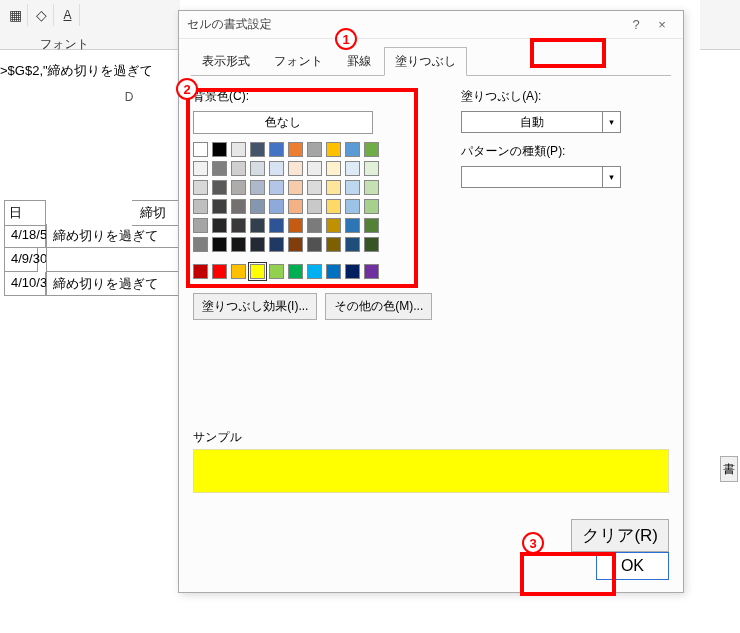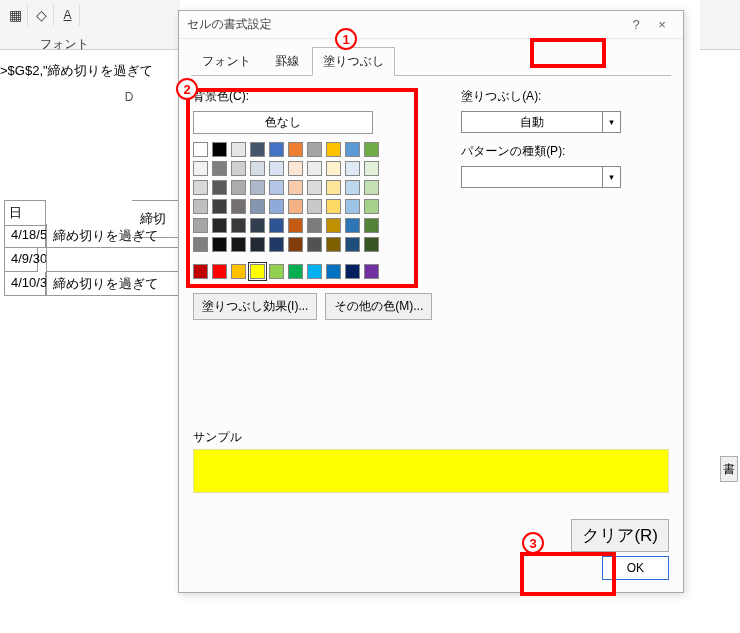--- a/index.html
+++ b/index.html
@@ -7,21 +7,21 @@
 
     
     .sheet-bg { position: absolute; left: 0; top: 0; width: 740px; height: 633px; background: #fff; }
     .ribbon-frag { position: absolute; left: 0; top: 0; width: 180px; height: 50px; background: #f5f5f5; border-bottom: 1px solid #d0d0d0; }
     .font-label { position: absolute; left: 40px; top: 36px; font-size: 12px; color: #333; }
     .ribbon-icons { position: absolute; left: 8px; top: 4px; display: flex; gap: 6px; }
     .ribbon-icons span { width: 20px; height: 22px; display: flex; align-items: center; justify-content: center; font-size: 14px; color: #333; border-right: 1px solid #ddd; padding-right: 4px; }
     .formula-frag { position: absolute; left: 0; top: 62px; font-size: 13px; }
     .col-header-d { position: absolute; left: 82px; top: 90px; width: 94px; text-align: center; color: #555; }
     .hdr-day { position: absolute; left: 4px; top: 200px; font-size: 13px; border: 1px solid #999; padding: 3px 10px 3px 4px; width: 42px; }
-    .hdr-due { position: absolute; left: 132px; top: 200px; font-size: 13px; border: 1px solid #999; border-left: none; padding: 9px 8px; width: 48px; }
+    .hdr-due { position: absolute; left: 132px; top: 200px; font-size: 13px; border: 1px solid #999; border-left: none; padding: 3px 8px; width: 48px; }
     .row-cell { position: absolute; border: 1px solid #999; border-top: none; font-size: 13px; padding: 3px 6px; height: 24px; }
     .right-ribbon { position: absolute; right: 0; top: 0; width: 40px; height: 50px; background: #f5f5f5; border-bottom: 1px solid #d0d0d0; }
 
     
     .dialog { position: absolute; left: 178px; top: 10px; width: 506px; height: 583px; background: #fcfcfc; border: 1px solid #aaa; box-shadow: 2px 2px 8px rgba(0,0,0,0.15); }
     .titlebar { height: 28px; display: flex; align-items: center; padding: 0 8px; font-size: 12px; color: #444; border-bottom: 1px solid #e8e8e8; }
     .titlebar .spacer { flex: 1; }
     .titlebar .ctl { width: 26px; text-align: center; color: #666; cursor: pointer; font-size: 13px; }
 
     .tabs { display: flex; gap: 2px; padding: 8px 12px 0 12px; }
@@ -46,21 +46,21 @@
     .pal-buttons button { padding: 4px 8px; font-size: 12px; border: 1px solid #adadad; background: #f0f0f0; cursor: pointer; }
 
     .combo { display: flex; height: 22px; border: 1px solid #888; background: #fff; width: 160px; }
     .combo .val { flex: 1; padding: 2px 6px; font-size: 12px; text-align: center; }
     .combo .arrow { width: 18px; border-left: 1px solid #888; display: flex; align-items: center; justify-content: center; font-size: 9px; cursor: pointer; }
 
     .sample-label { position: absolute; left: 14px; top: 418px; font-size: 12px; }
     .sample-box { position: absolute; left: 14px; top: 438px; width: 476px; height: 44px; background: #ffff00; border: 1px solid #e0e0a0; }
 
     .bottom-buttons { position: absolute; right: 14px; bottom: 12px; display: flex; gap: 6px; align-items: center; }
-    .btn { padding: 4px 18px; font-size: 12px; border: 1px solid #adadad; background: #f0f0f0; cursor: pointer; }
+    .btn { padding: 4px 18px; font-size: 16px; border: 1px solid #adadad; background: #f0f0f0; cursor: pointer; }
     .clear-btn { position: absolute; right: 14px; top: 508px; padding: 4px 10px; font-size: 17px; border: 1px solid #adadad; background: #f0f0f0; cursor: pointer; }
 
     
     .anno-rect { position: absolute; border: 4px solid #ff0000; pointer-events: none; }
     .anno-circle { position: absolute; width: 22px; height: 22px; border: 2px solid #ff0000; border-radius: 50%; color: #ff0000; font-size: 13px; display: flex; align-items: center; justify-content: center; background: #fff; pointer-events: none; font-weight: bold; }
 
     .btn.ok { border: 1px solid #2a6fd6; background: #fff; padding: 4px 24px; }
 
     .side-btn { position: absolute; right: 2px; top: 456px; width: 18px; height: 26px; border: 1px solid #adadad; background: #f0f0f0; display:flex; align-items:center; justify-content:center; font-size:12px; }
   </style>
@@ -97,20 +97,21 @@
 
 <div class="dialog">
   <div class="titlebar">
     <span>セルの書式設定</span>
     <span class="spacer"></span>
     <span class="ctl">?</span>
     <span class="ctl">×</span>
   </div>
 
   <div class="tabs">
+    <div class="tab">表示形式</div>
     <div class="tab">フォント</div>
     <div class="tab">罫線</div>
     <div class="tab active">塗りつぶし</div>
   </div>
   <div class="tabline"></div>
 
   <div class="content">
     <div class="col-left">
       <div class="section-label"><span>背景色(C):</span></div>
       <div class="nocolor">色なし</div>

